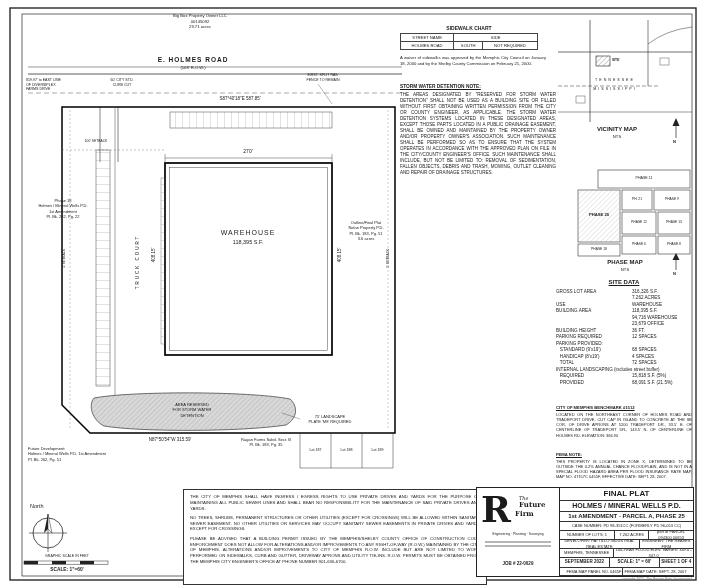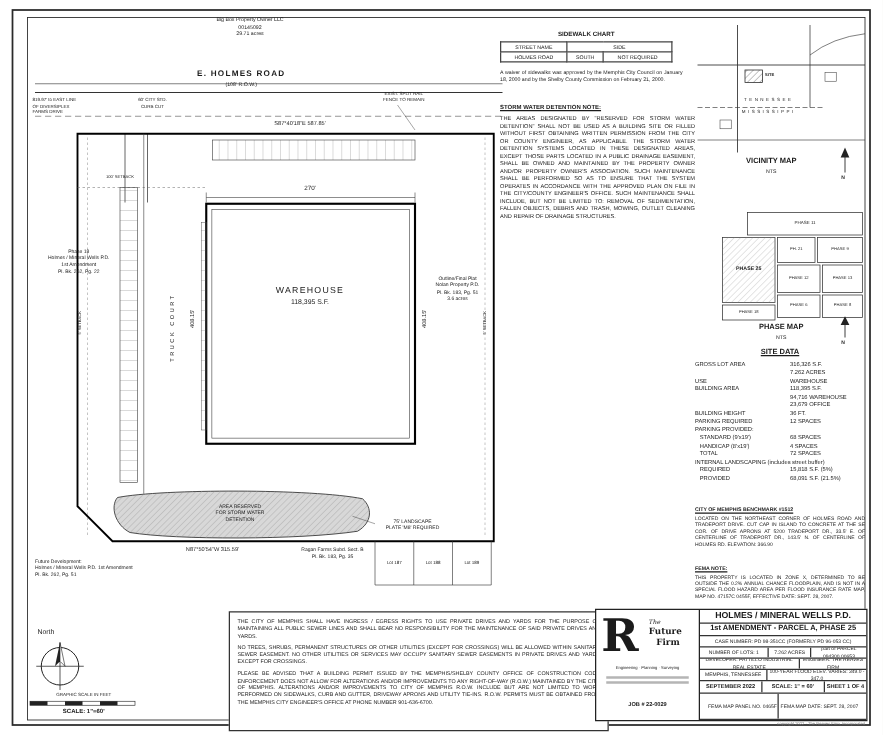--- a/index.html
+++ b/index.html
@@ -340,27 +340,28 @@
 
   <div class="abs f55" style="left:30px;top:503px">North</div>
   <div class="abs c f36" style="left:22px;top:554px;width:90px">GRAPHIC SCALE IN FEET</div>
   <div class="abs c f48 b" style="left:22px;top:567px;width:90px">SCALE: 1"=60'</div>
 
   <div class="tb">
     <div class="tb-logo">
       <span class="abs serif b" style="left:4px;top:0;font-size:36px">R</span>
       <span class="abs serif i f5" style="left:42px;top:7px">The</span>
       <span class="abs serif b f7" style="left:42px;top:13px">Future</span>
-      <span class="abs serif b f7" style="left:48px;top:22px">Firm</span>
+      <span class="abs serif b f7" style="left:38px;top:22px">Firm</span>
       <div class="abs c f33" style="left:2px;top:44px;width:78px">Engineering · Planning · Surveying</div>
       <div class="bar" style="left:8px;top:53px;width:66px"></div>
       <div class="bar" style="left:8px;top:57px;width:66px"></div>
       <div class="abs c f45 b" style="left:2px;top:73px;width:78px">JOB # 22-0029</div>
     </div>
     <div class="tb-main">
+      <div class="tb-row f8 b" style="height:12px">FINAL PLAT</div>
       <div class="tb-row f7 b" style="height:10px">HOLMES / MINERAL WELLS P.D.</div>
       <div class="tb-row f6 b" style="height:9px">1st AMENDMENT - PARCEL A, PHASE 25</div>
       <div class="tb-row f4" style="height:7.5px">CASE NUMBER:  PD 98-351CC   (FORMERLY PD 96-053 CC)</div>
       <div class="tb-row" style="height:8px">
         <div class="tb-cell f4" style="flex:5">NUMBER OF LOTS:  1</div>
         <div class="tb-cell f4" style="flex:3">7.262 ACRES</div>
         <div class="tb-cell f4" style="flex:4">part of PARCEL 094300 00653</div>
       </div>
       <div class="tb-row" style="height:8px">
         <div class="tb-cell f4" style="flex:3">DEVELOPER:  PATTILLO INDUSTRIAL REAL ESTATE</div>

